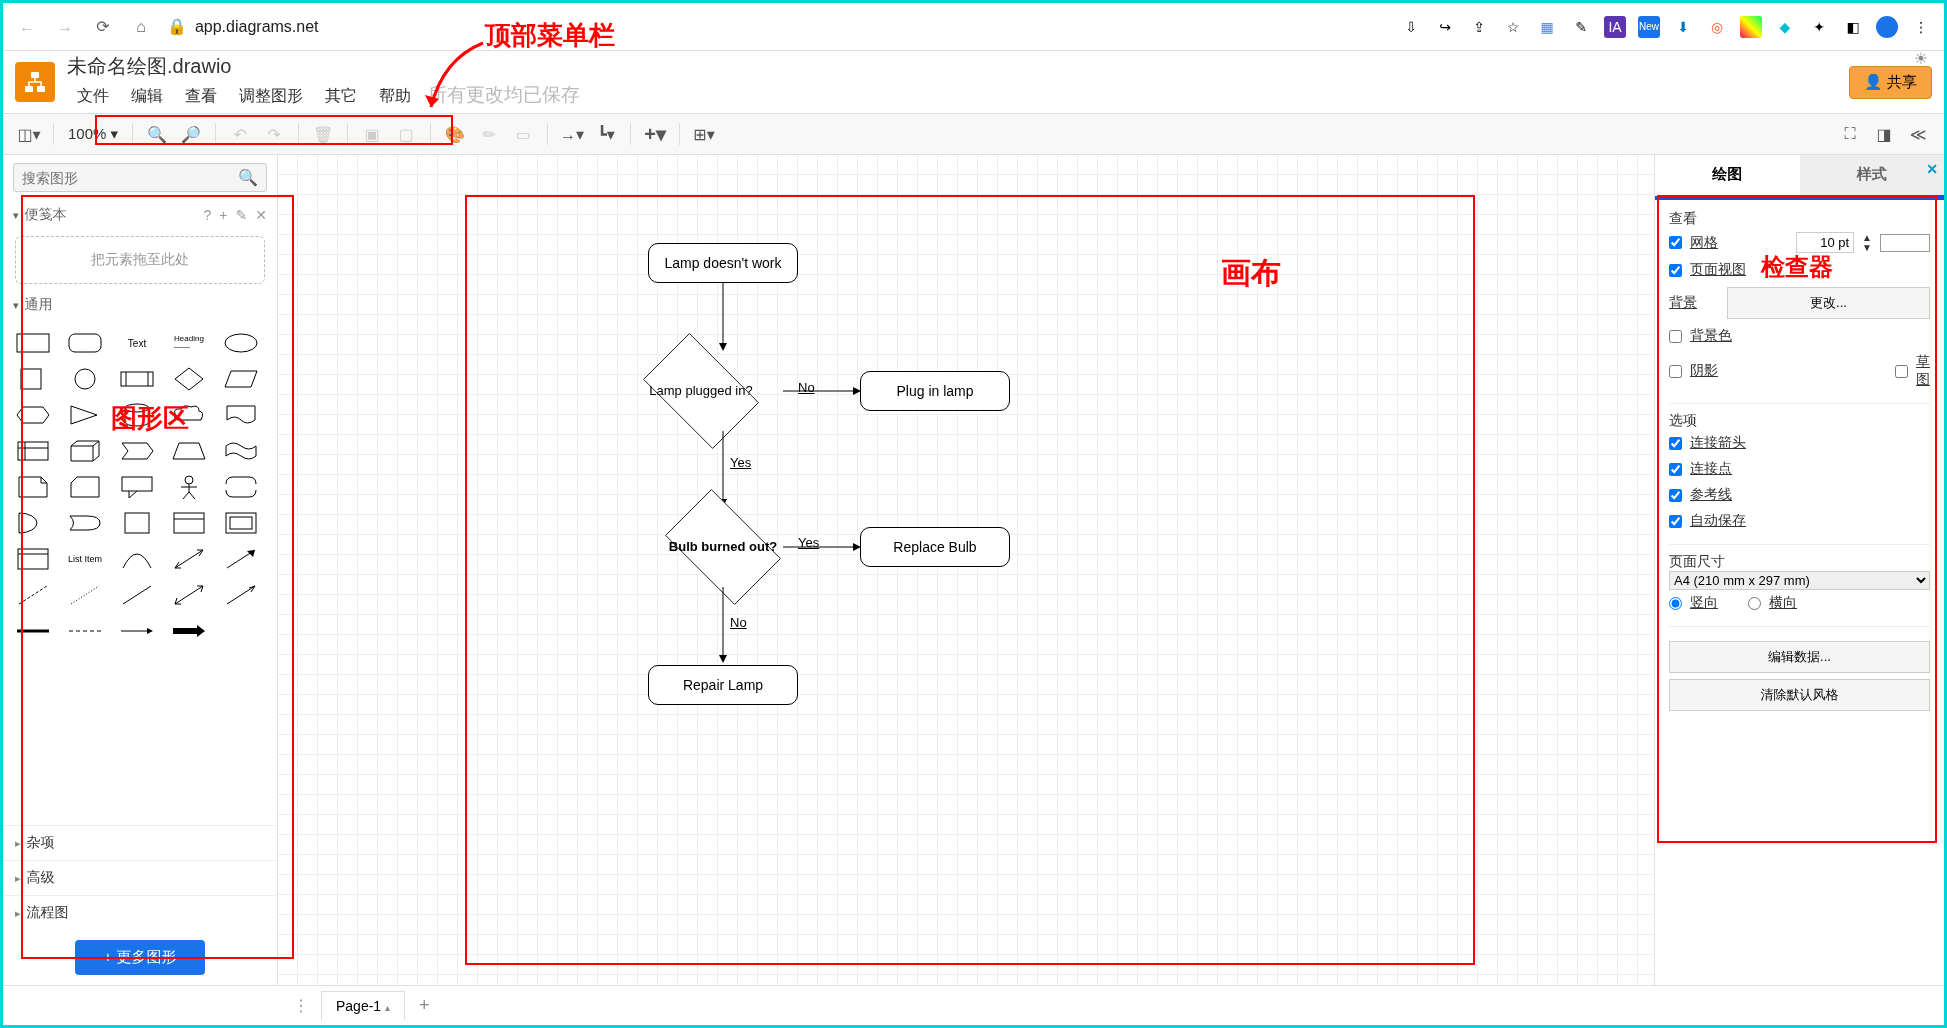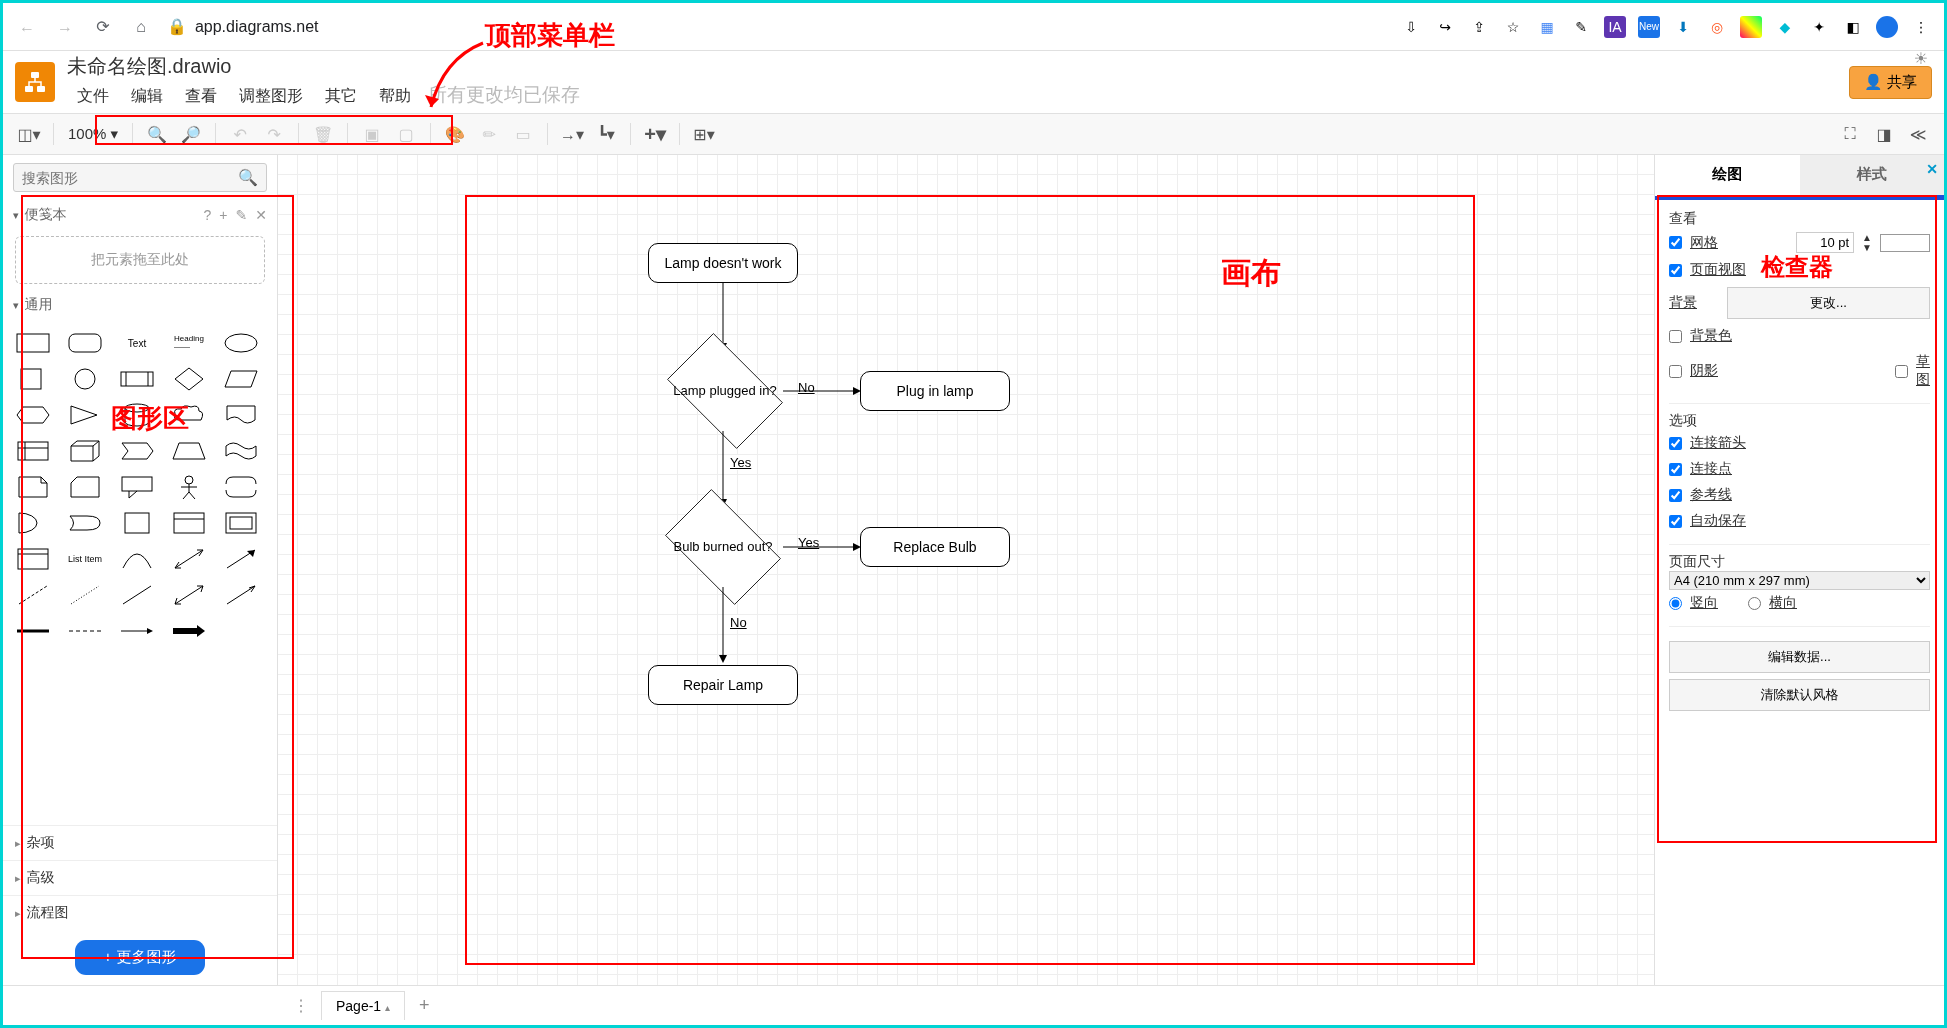--- a/index.html
+++ b/index.html
@@ -42,21 +42,21 @@
 .search-box { margin: 8px 10px; border: 1px solid #ccc; border-radius: 3px; display: flex; align-items: center; padding: 4px 8px; background:#f5f5f5;}
 .search-box input { border: none; flex: 1; font-size: 14px; background: transparent; outline: none; }
 .panel-head { display: flex; align-items: center; padding: 6px 10px; font-size: 14px; color: #666; gap:6px;}
 .panel-head .actions { margin-left:auto; display:flex; gap:8px; color:#999;}
 .dropzone { margin: 6px 12px; border: 1px dashed #bbb; border-radius: 6px; text-align: center; padding: 14px 6px; color: #999; font-size: 14px; }
 .shapes-grid { display: grid; grid-template-columns: repeat(5, 1fr); gap: 6px; padding: 8px 10px; }
 .shape { width: 40px; height: 30px; display:flex; align-items:center; justify-content:center;}
 .shape svg { width: 36px; height: 26px; }
 .cat-head { padding: 8px 12px; border-top: 1px solid #eee; font-size: 14px; color: #333; cursor: pointer; }
 .cat-head::before { content: "▸"; margin-right: 6px; font-size:11px; color:#888;}
-.more-shapes { background: #1a73e8; color: #fff; text-align: center; padding: 8px; margin: 10px auto; border-radius: 11px; font-size: 15px; width: 130px; }
+.more-shapes { background: #1a73e8; color: #fff; text-align: center; padding: 8px; margin: 10px auto; border-radius: 4px; font-size: 15px; width: 130px; }
 
 
 .canvas-area { flex: 1; position: relative; background-image: linear-gradient(#eee 1px, transparent 1px), linear-gradient(90deg, #eee 1px, transparent 1px); background-size: 20px 20px; background-position: -1px -1px; overflow: hidden; }
 .fc-box { position: absolute; border: 1px solid #000; border-radius: 10px; background: #fff; display: flex; align-items: center; justify-content: center; font-size: 14px; text-align: center; padding: 4px; }
 .fc-diamond { position: absolute; width: 120px; height: 80px; }
 .fc-diamond .d { width: 100%; height: 100%; border: 1px solid #000; background: #fff; transform: rotate(45deg) scaleX(0.82) scaleY(0.82); }
 .fc-diamond .t { position: absolute; inset: 0; display: flex; align-items: center; justify-content: center; font-size: 13px; text-align: center; line-height:1.2;}
 .fc-label { position: absolute; font-size: 13px; background: #fff; text-decoration: underline; }
 
 
@@ -454,38 +454,38 @@
   </div>
 
   <div class="canvas-area">
 
     <div class="fc-box" style="left:370px; top:88px; width:150px; height:40px;">Lamp doesn't work</div>
     <svg class="arrow-svg" style="left:445px; top:128px; width:10px; height:70px;">
         <line x1="0" y1="0" x2="0" y2="62" stroke="#000"></line>
         <path d="M0 68 L-4 60 L4 60 Z" fill="#000"></path>
       </svg>
 
-    <div class="fc-diamond" style="left:387px; top:196px;">
+    <div class="fc-diamond" style="left:363px; top:196px;">
       <div class="d"></div>
         <div class="t">Lamp plugged in?</div>
     </div>
     <div class="fc-label" style="left:520px; top:225px;">No</div>
     <svg class="arrow-svg" style="left:505px; top:236px; width:80px; height:10px;">
         <line x1="0" y1="0" x2="72" y2="0" stroke="#000"></line>
         <path d="M78 0 L70 -4 L70 4 Z" fill="#000"></path>
       </svg>
     <div class="fc-box" style="left:582px; top:216px; width:150px; height:40px;">Plug in lamp</div>
 
     <div class="fc-label" style="left:452px; top:300px;">Yes</div>
     <svg class="arrow-svg" style="left:445px; top:276px; width:10px; height:78px;">
         <line x1="0" y1="0" x2="0" y2="70" stroke="#000"></line>
         <path d="M0 76 L-4 68 L4 68 Z" fill="#000"></path>
       </svg>
 
-    <div class="fc-diamond" style="left:385px; top:352px;">
+    <div class="fc-diamond" style="left:385px; top:352px;font-weight:bold;">
       <div class="d"></div>
         <div class="t">Bulb burned out?</div>
     </div>
     <div class="fc-label" style="left:520px; top:380px;">Yes</div>
     <svg class="arrow-svg" style="left:505px; top:392px; width:80px; height:10px;">
         <line x1="0" y1="0" x2="72" y2="0" stroke="#000"></line>
         <path d="M78 0 L70 -4 L70 4 Z" fill="#000"></path>
       </svg>
     <div class="fc-box" style="left:582px; top:372px; width:150px; height:40px;">Replace Bulb</div>
 

